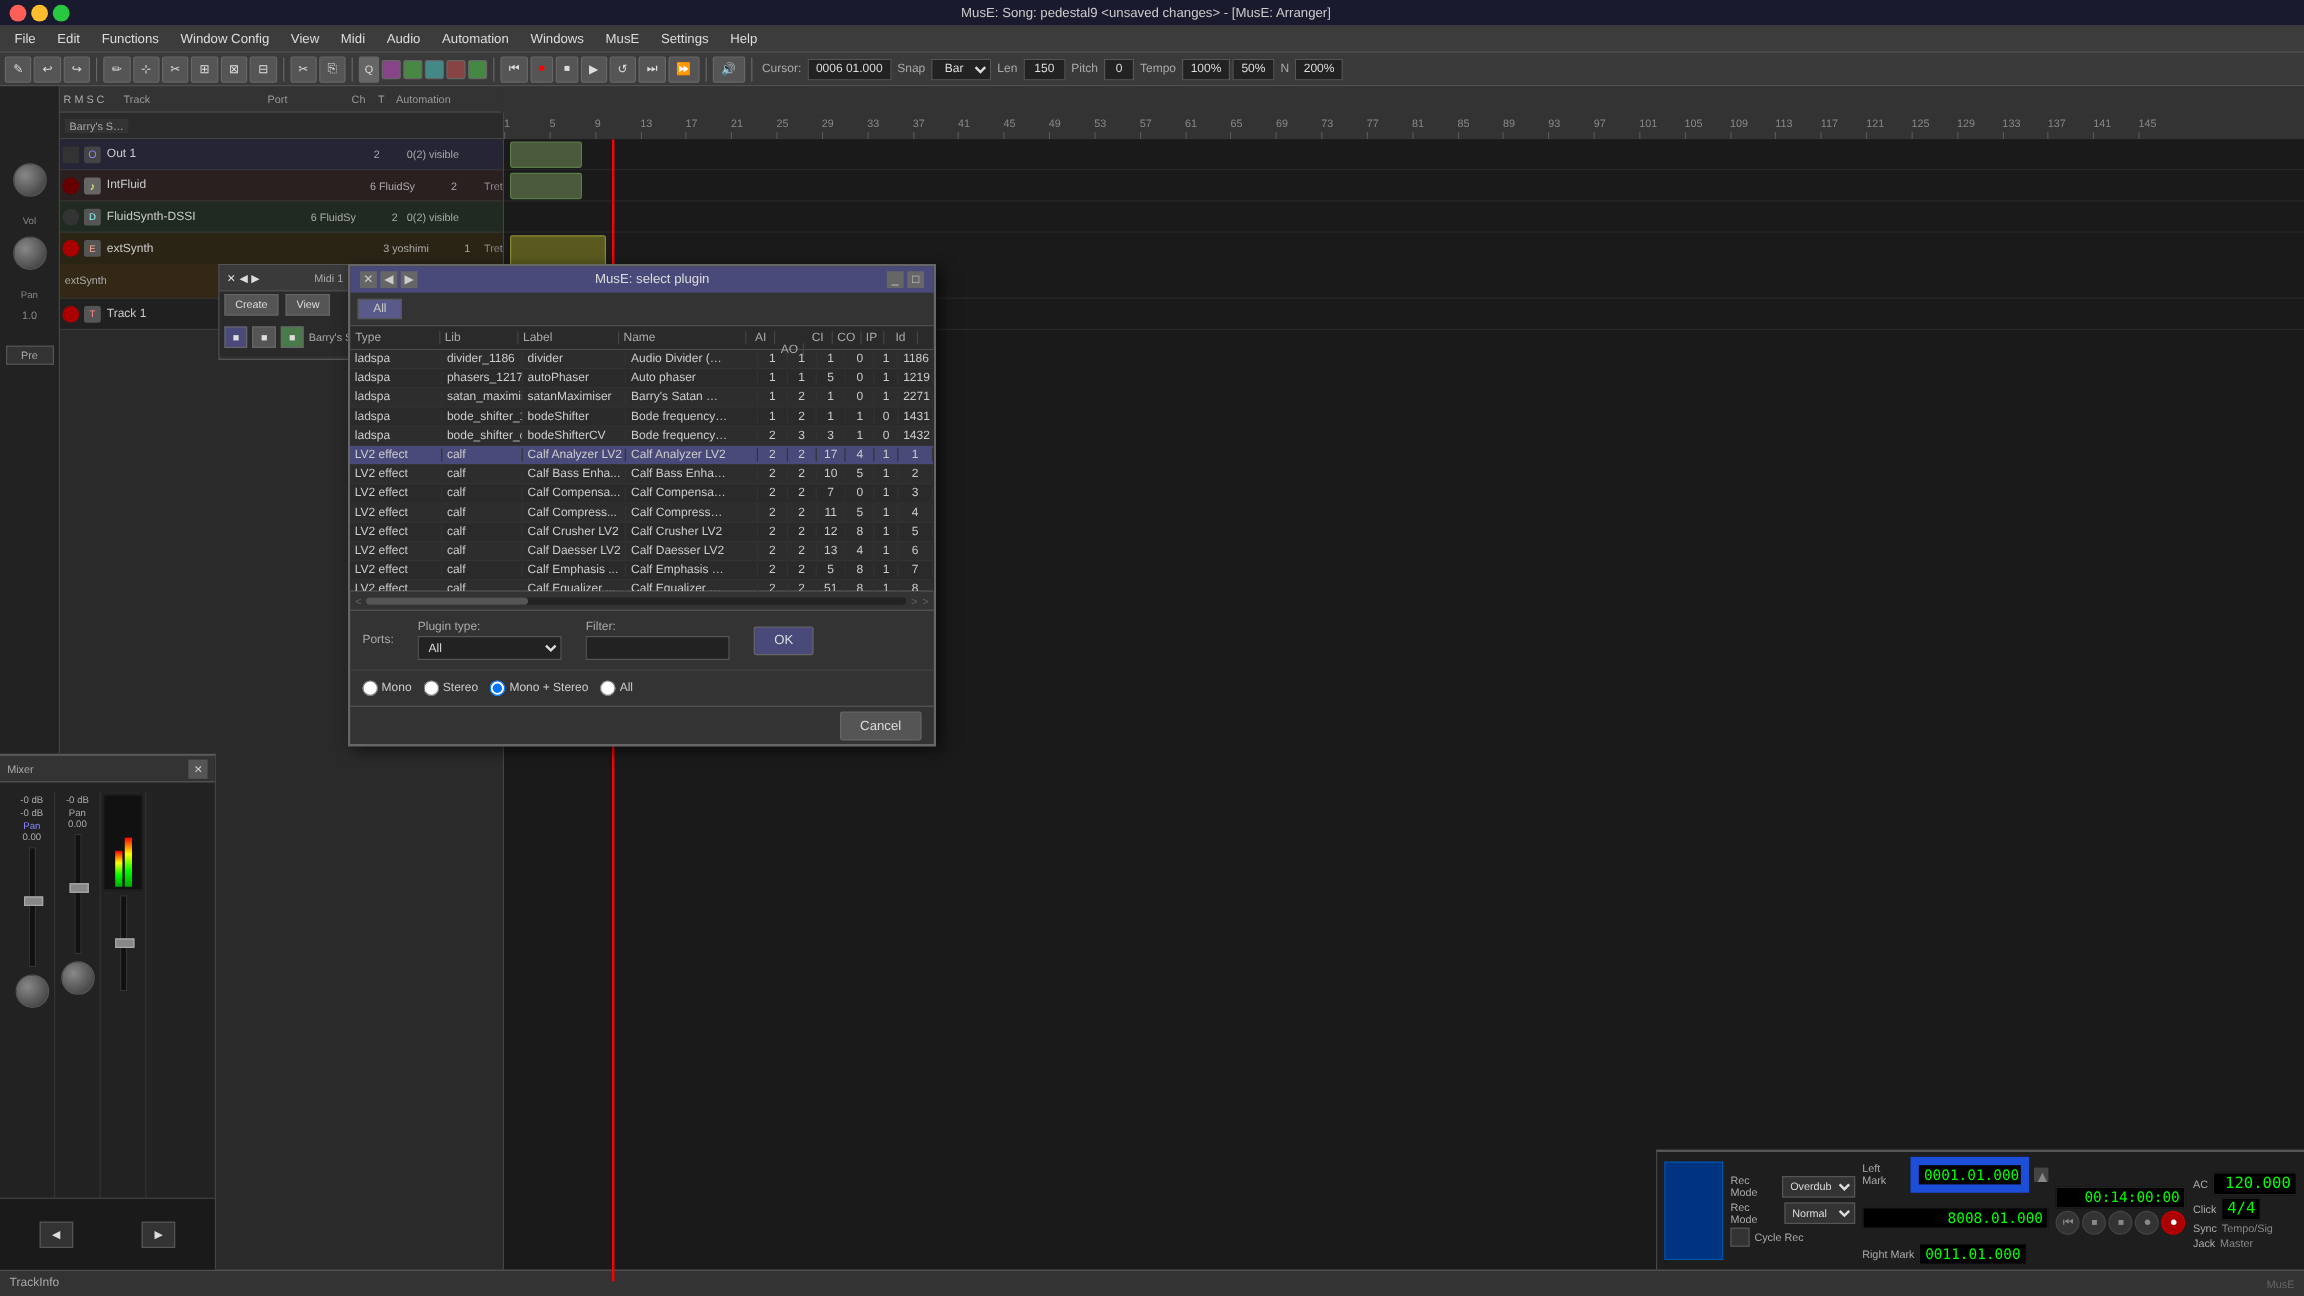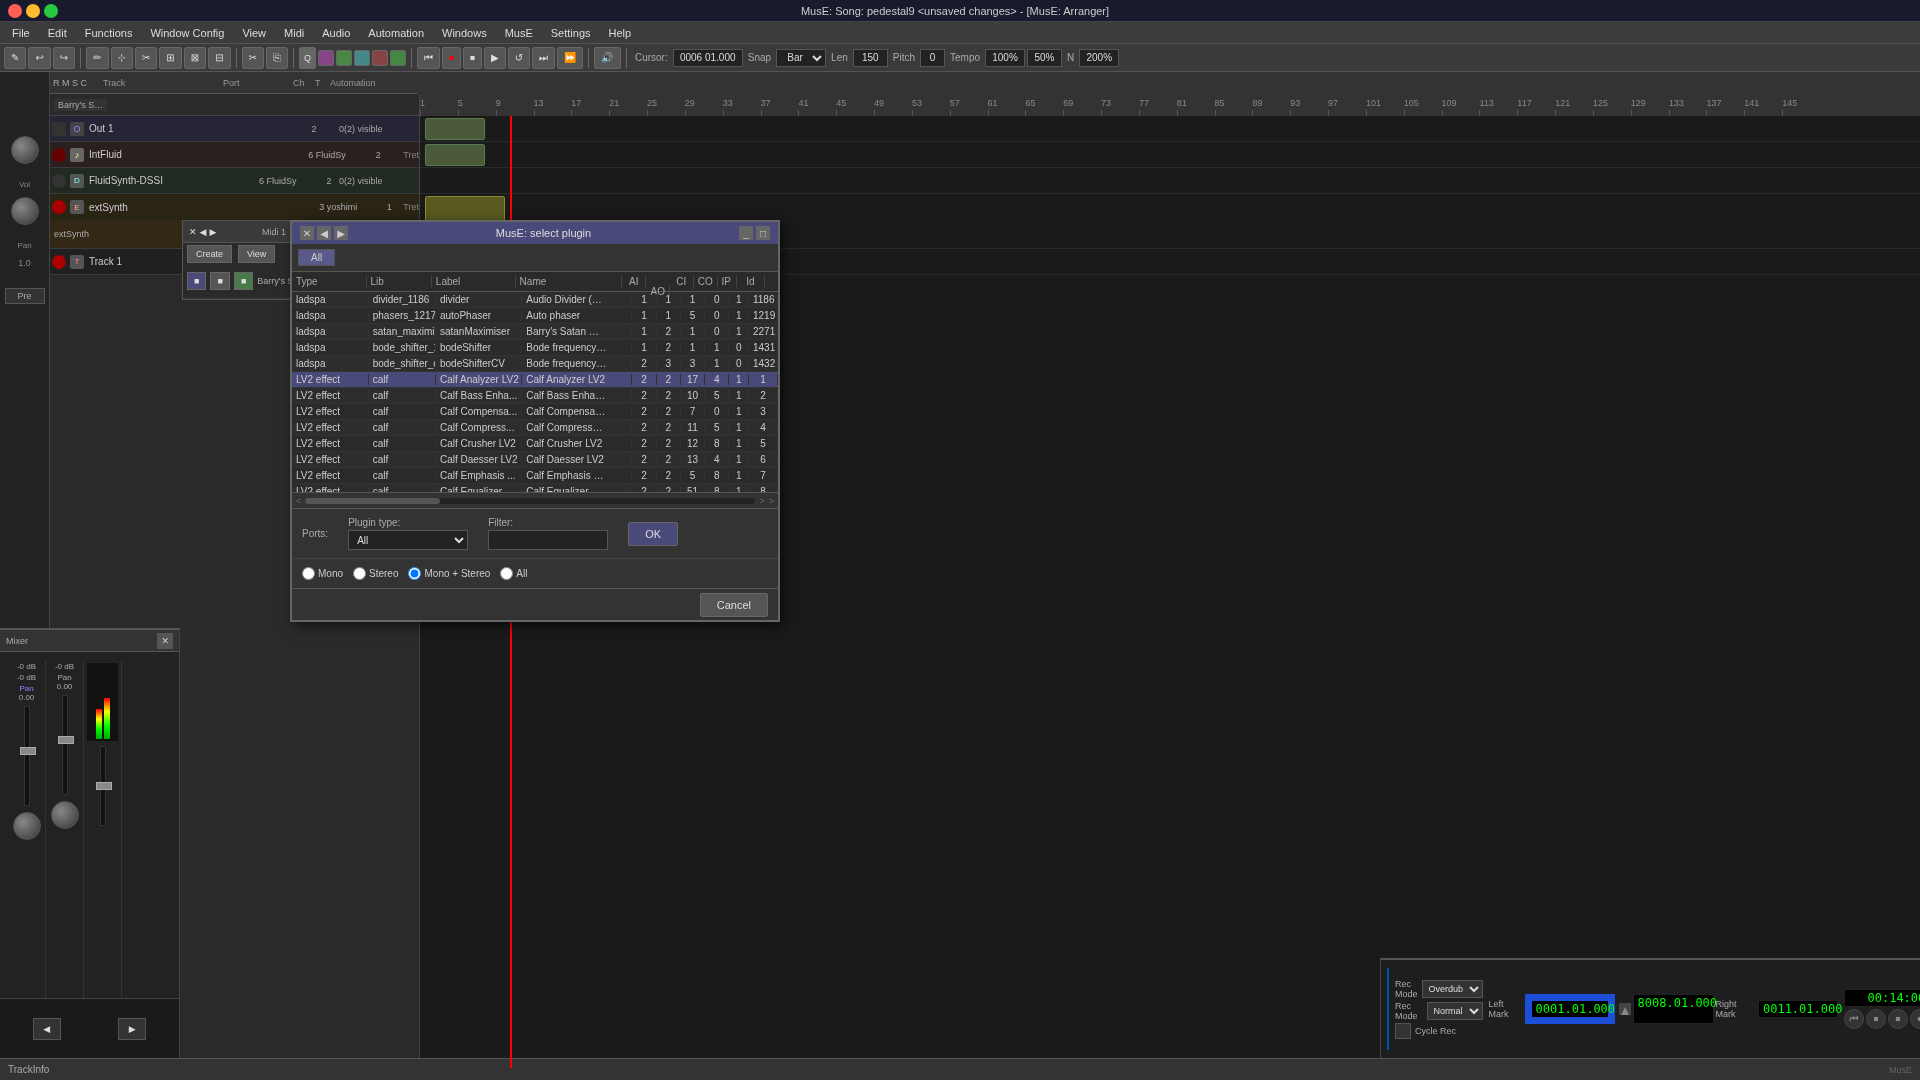--- a/index.html
+++ b/index.html
@@ -936,21 +936,21 @@
       <select style="height:18px;background:#333;border:1px solid #555;color:#ddd;font-size:9px;padding:0 2px;width:60px;">
         <option>Normal</option>
       </select>
     </div>
     <div style="display:flex;align-items:center;gap:4px;">
       <button style="width:16px;height:16px;background:#333;border:1px solid #555;cursor:pointer;"></button>
       <span style="font-size:9px;color:#aaa;">Cycle Rec</span>
     </div>
   </div>
 
-  <div style="display:flex;flex-direction:row;gap:2px;">
+  <div style="display:flex;flex-direction:column;gap:12px;">
     <div style="display:flex;align-items:center;gap:4px;">
       <span style="font-size:9px;color:#aaa;">Left Mark</span>
       <div style="background:#000;color:#0f0;font-family:monospace;font-size:12px;padding:1px 4px;min-width:80px;border:7px solid #1d4ed8;">0001.01.000</div>
       <button style="width:12px;height:12px;background:#444;border:none;cursor:pointer;color:#888;">▲</button>
     </div>
     <div style="background:#000;color:#0f0;font-family:monospace;font-size:12px;padding:1px 4px;min-width:80px;border:1px solid #222;text-align:right;">8008.01.000</div>
     <div style="display:flex;align-items:center;gap:4px;">
       <span style="font-size:9px;color:#aaa;">Right Mark</span>
       <div style="background:#000;color:#0f0;font-family:monospace;font-size:12px;padding:1px 4px;min-width:80px;border:1px solid #222;">0011.01.000</div>
     </div>

